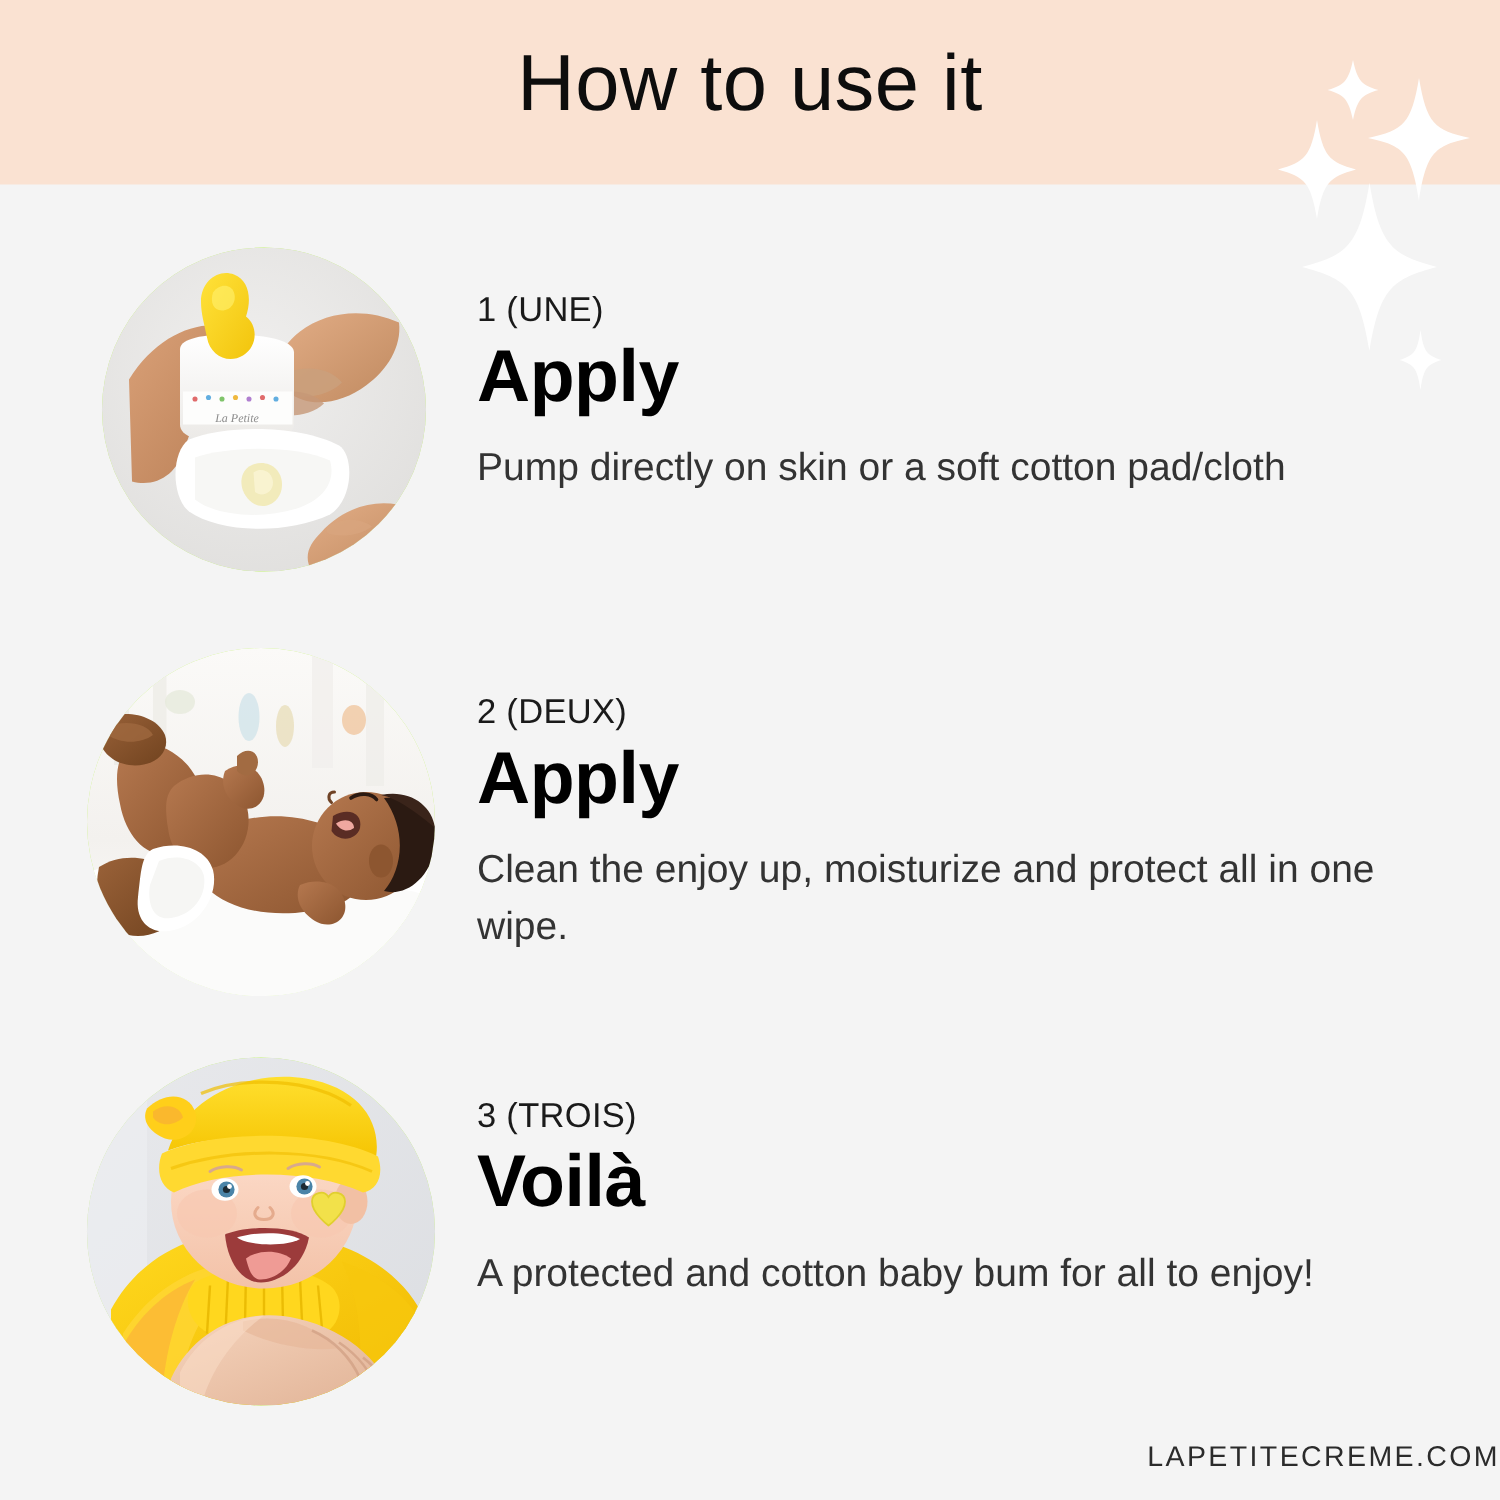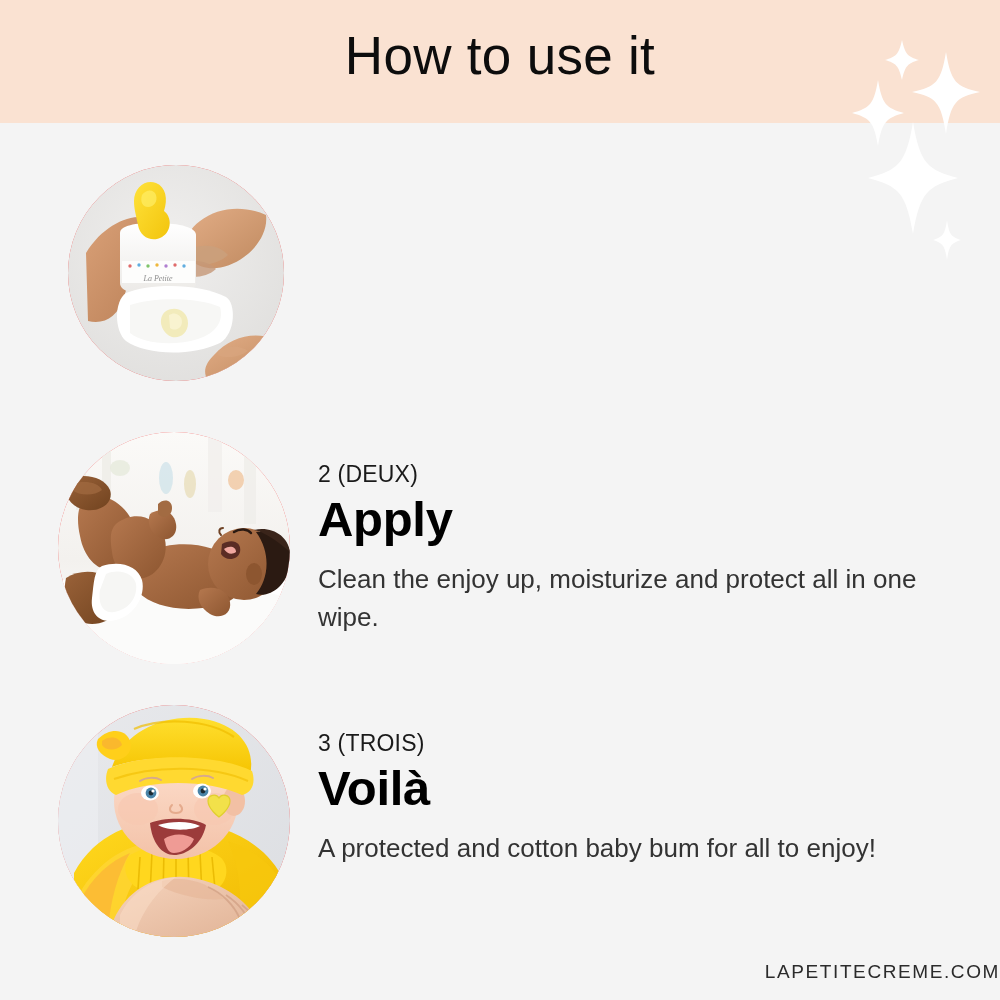--- a/index.html
+++ b/index.html
@@ -47,21 +47,21 @@
     width: 1000px;
   }
   #step-1 { top: 160px; height: 230px; }
   #step-2 { top: 432px; height: 240px; padding-left: 17px; }
   #step-3 { top: 703px; height: 236px; }
 
   .step-photo {
     position: absolute;
     border-radius: 50%;
     overflow: hidden;
-    background: #ef4444;
+    background: #bef264;
   }
   #photo-1 { left: 68px; top: 5px;  width: 216px; height: 216px; }
   #photo-2 { left: 58px; top: 0px;  width: 232px; height: 232px; }
   #photo-3 { left: 58px; top: 2px;  width: 232px; height: 232px; }
 
   .step-text { position: absolute; left: 318px; width: 650px; }
   .step-num {
     font-size: 23px;
     font-weight: 400;
     color: #1a1a1a;
@@ -188,20 +188,25 @@
                  C92 164 90 152 98 146 Z" fill="#f2ebbb"></path>
         <path d="M101 150 C107 146 114 150 114 157 C114 163 107 167 102 163 Z" fill="#faf5d6" opacity="0.8"></path>
 
         <path d="M146 190 C162 172 186 166 206 174 C218 180 220 200 210 216
                  L140 216 C134 206 138 198 146 190 Z" fill="url(#skin1b)"></path>
         <path d="M150 186 C160 180 172 180 180 186 C172 192 158 194 150 190 Z" fill="#d9a57f" opacity="0.7"></path>
       </svg>
     </div>
   </div>
 
+  <div class="step-text">
+    <div class="step-num">1 (UNE)</div>
+    <div class="step-title">Apply</div>
+    <div class="step-desc">Pump directly on skin or a soft cotton pad/cloth</div>
+  </div>
 </section>
 
 <section class="step" id="step-2">
 
   <div class="step-photo" id="photo-2">
     <div class="ph">
       <svg viewBox="0 0 232 232" xmlns="http://www.w3.org/2000/svg">
         <defs>
           <linearGradient id="bg2" x1="0" y1="0" x2="0" y2="1">
             <stop offset="0%" stop-color="#fbfaf8"></stop>

